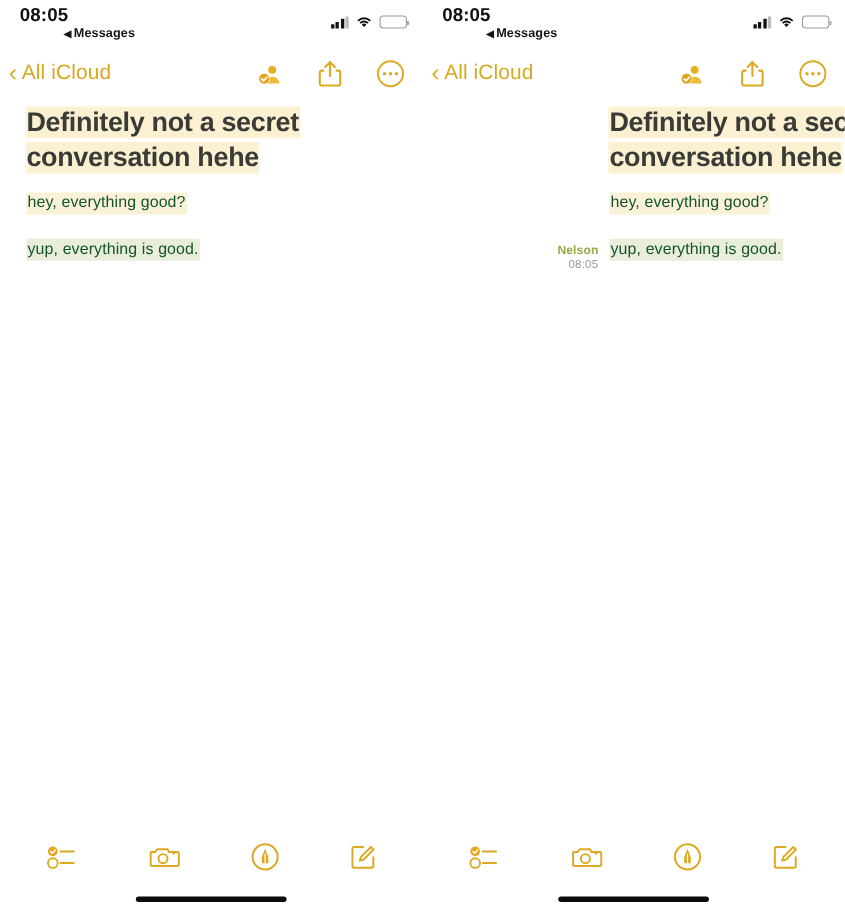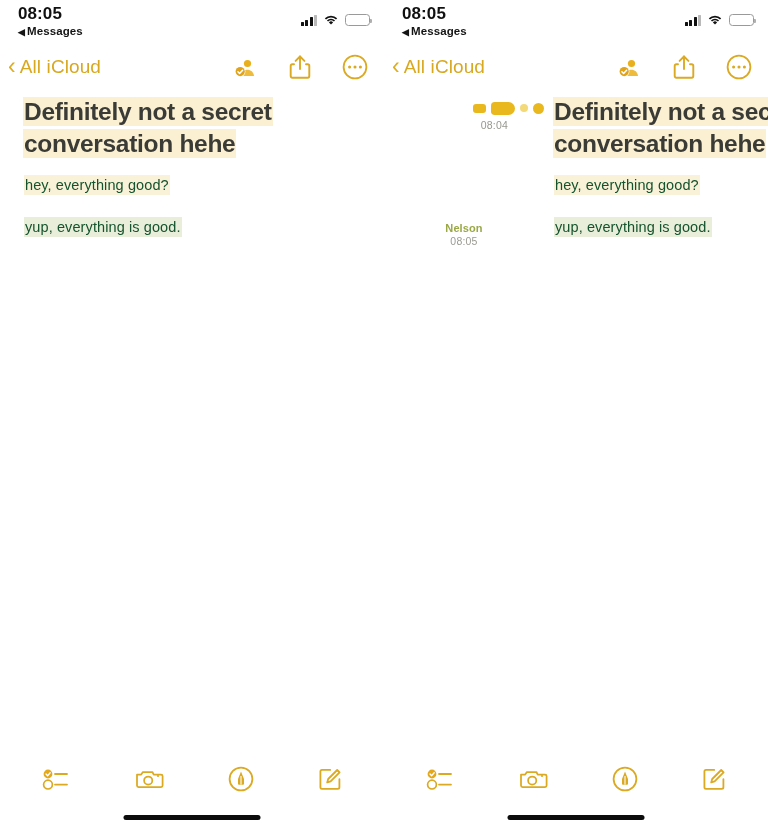--- a/index.html
+++ b/index.html
@@ -24,21 +24,21 @@
     height:46px;
     position:relative;
     padding:4px 14px 0 18px;
   }
   .sb-time {
     font-size:17px; font-weight:bold; color:#111111;
     letter-spacing:.1px; line-height:19px;
   }
   .sb-back {
     font-size:11.5px; font-weight:bold; color:#141414;
-    line-height:14px; margin-top:1px; letter-spacing:.1px;
+    line-height:14px; margin-top:1px; letter-spacing:.1px;margin-left:40px;
   }
   .sb-back .tri { font-size:9px; margin-right:2px; }
   .sb-right {
     position:absolute; right:14px; top:14px;
     display:flex; align-items:center; gap:6px;
   }
   .bars { display:flex; align-items:flex-end; gap:1.5px; height:11px; }
   .bars i { width:3px; background:#111; display:block; border-radius:.5px; }
   .bars i:nth-child(1){ height:4px; }
   .bars i:nth-child(2){ height:6px; }
@@ -115,21 +115,21 @@
   .blob.b1 { width:13px; height:9px; border-radius:3px; }
   .blob.b2 { width:24px; height:13px; border-radius:4px 7px 7px 4px; }
   .blob.b2s{ width:8px; height:8px; border-radius:50%; background:#f3d978; }
   .blob.b3 { width:11px; height:11px; border-radius:50%; }
   .mk-time {
     font-size:10.5px; color:#97978f; text-align:right;
     padding-right:46px; margin-top:-1px; letter-spacing:.2px;
   }
   .author-row {
     position:absolute; left:0; width:170px;
-    text-align:center; padding-right:10px;
+    text-align:right; padding-right:10px;
   }
   .author-name {
     font-size:11px; font-weight:bold; color:#9aa846;
     letter-spacing:.1px; line-height:13px;
   }
   .author-time {
     font-size:10.5px; color:#9b9b93; line-height:13px;
     letter-spacing:.2px;
   }
 
@@ -303,29 +303,20 @@
           <circle cx="13" cy="13" r="11.4" stroke="#dca923" stroke-width="1.8" fill="none"></circle>
           <circle cx="7.6" cy="13" r="1.55" fill="#dca923"></circle>
           <circle cx="13" cy="13" r="1.55" fill="#dca923"></circle>
           <circle cx="18.4" cy="13" r="1.55" fill="#dca923"></circle>
         </svg>
       </div>
     </div>
 
     <div class="note">
 
-      <div class="marker-row" style="top:8px;">
-        <div class="blobs">
-          <span class="blob b1"></span>
-          <span class="blob b2"></span>
-          <span class="blob b2s"></span>
-          <span class="blob b3"></span>
-        </div>
-        <div class="mk-time">08:04</div>
-      </div>
 
       <div class="author-row" style="top:134px;">
         <div class="author-name">Nelson</div>
         <div class="author-time">08:05</div>
       </div>
 
       <div class="note-inner shifted">
         <div class="title-block">
           <span class="title title-l1"><span class="hl">Definitely not a secret</span></span>
           <span class="title title-l2"><span class="hl">conversation hehe</span></span>

